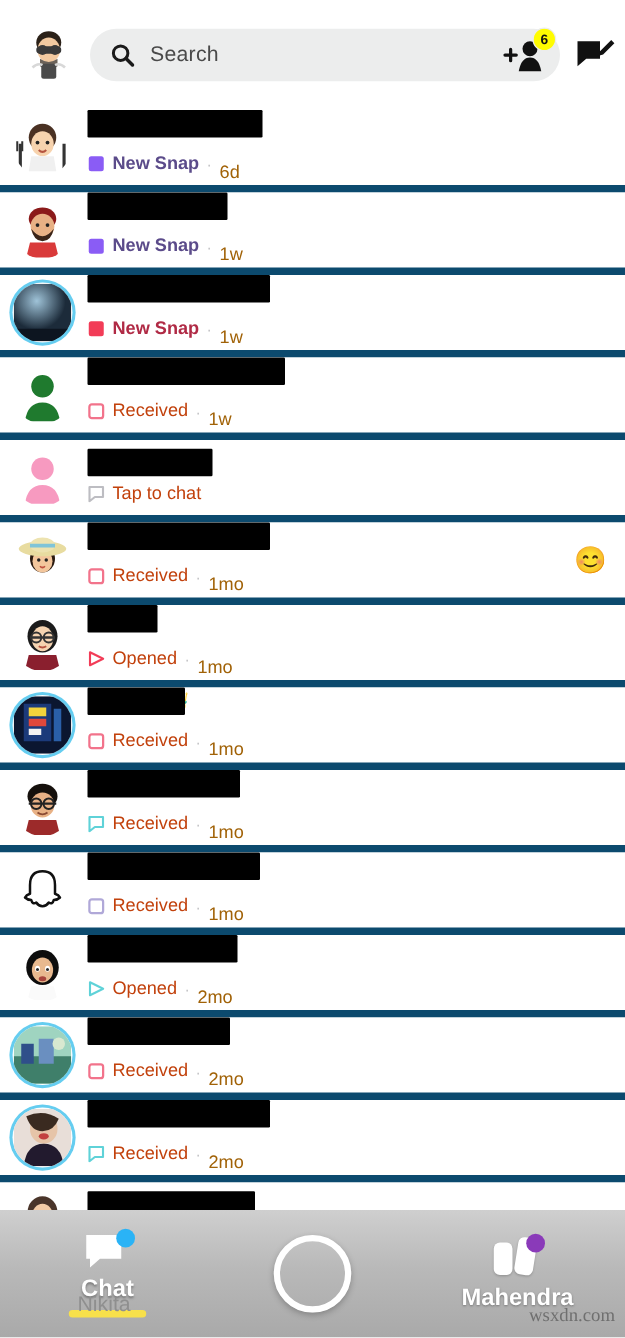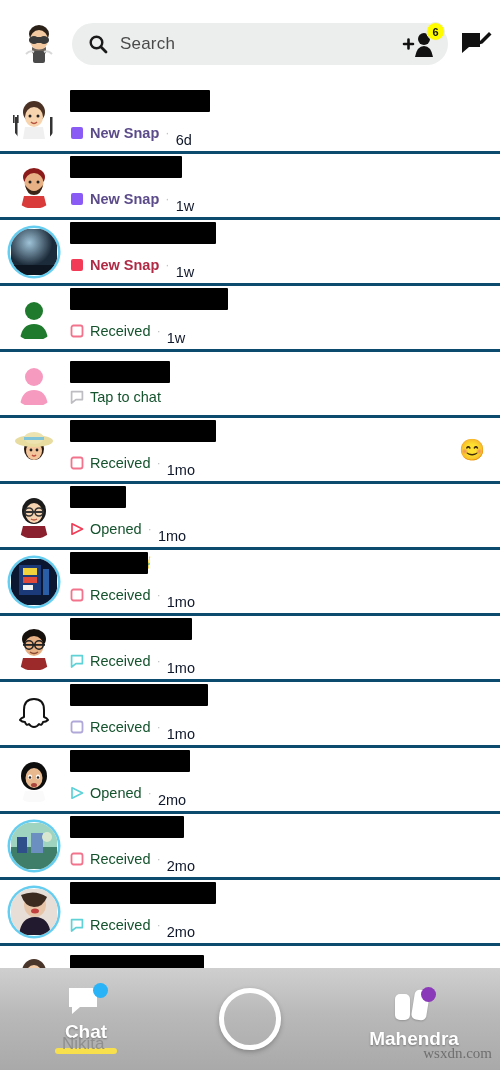--- a/index.html
+++ b/index.html
@@ -39,21 +39,21 @@
     display: flex; align-items: center; justify-content: center;
     border: 1.5px solid #eceded;
   }
   .newchat-icon { width: 32px; height: 30px; flex: 0 0 32px; margin-left: 2px; }
 
   
   .chat-list { position: absolute; top: 88px; left: 0; width: 500px; }
   .chat-row {
     position: relative; height: 66px; display: flex; align-items: center;
     padding: 0 14px 0 6px; background: #fff;
-    border-bottom: 3px solid #0c4a6e;
+    border-bottom: 6px solid #0c4a6e;
   }
   .avatar-cell {
     width: 56px; height: 56px; flex: 0 0 56px; position: relative;
     display: flex; align-items: center; justify-content: center;
   }
   .avatar-img {
     width: 46px; height: 46px; border-radius: 50%; overflow: hidden;
     display: flex; align-items: center; justify-content: center;
     position: relative;
   }
@@ -71,23 +71,23 @@
     border-radius: 1px;
   }
   .crown { position: absolute; font-size: 14px; top: 0; }
   .status-line {
     display: flex; align-items: center; gap: 6px; margin-top: 6px;
     font-size: 14.5px; color: #9b9b9e;
   }
   .status-label { font-weight: bold; }
   .status-label.new { color: #5b4b8a; }
   .status-label.newred { color: #b02a45; }
-  .status-label.plain { color: #14532d; font-weight: normal; }
+  .status-label.plain { color: #c2410c; font-weight: normal; }
   .dot-sep { color: #c4c4c7; font-size: 13px; }
-  .time { color: #0f172a; font-weight: normal; margin-top: 14px; }
+  .time { color: #a16207; font-weight: normal; margin-top: 14px; }
   .st-icon { width: 14px; height: 14px; flex: 0 0 14px; }
   .row-right { margin-left: auto; font-size: 21px; }
 
   
   .bottom-bar {
     position: absolute; left: 0; bottom: 0; width: 500px; height: 102px;
     background: linear-gradient(180deg,#cfcfcf 0%, #b9b9b9 45%, #a9a9a9 100%);
     display: flex; align-items: center; justify-content: space-between;
     padding: 0 26px;
   }

